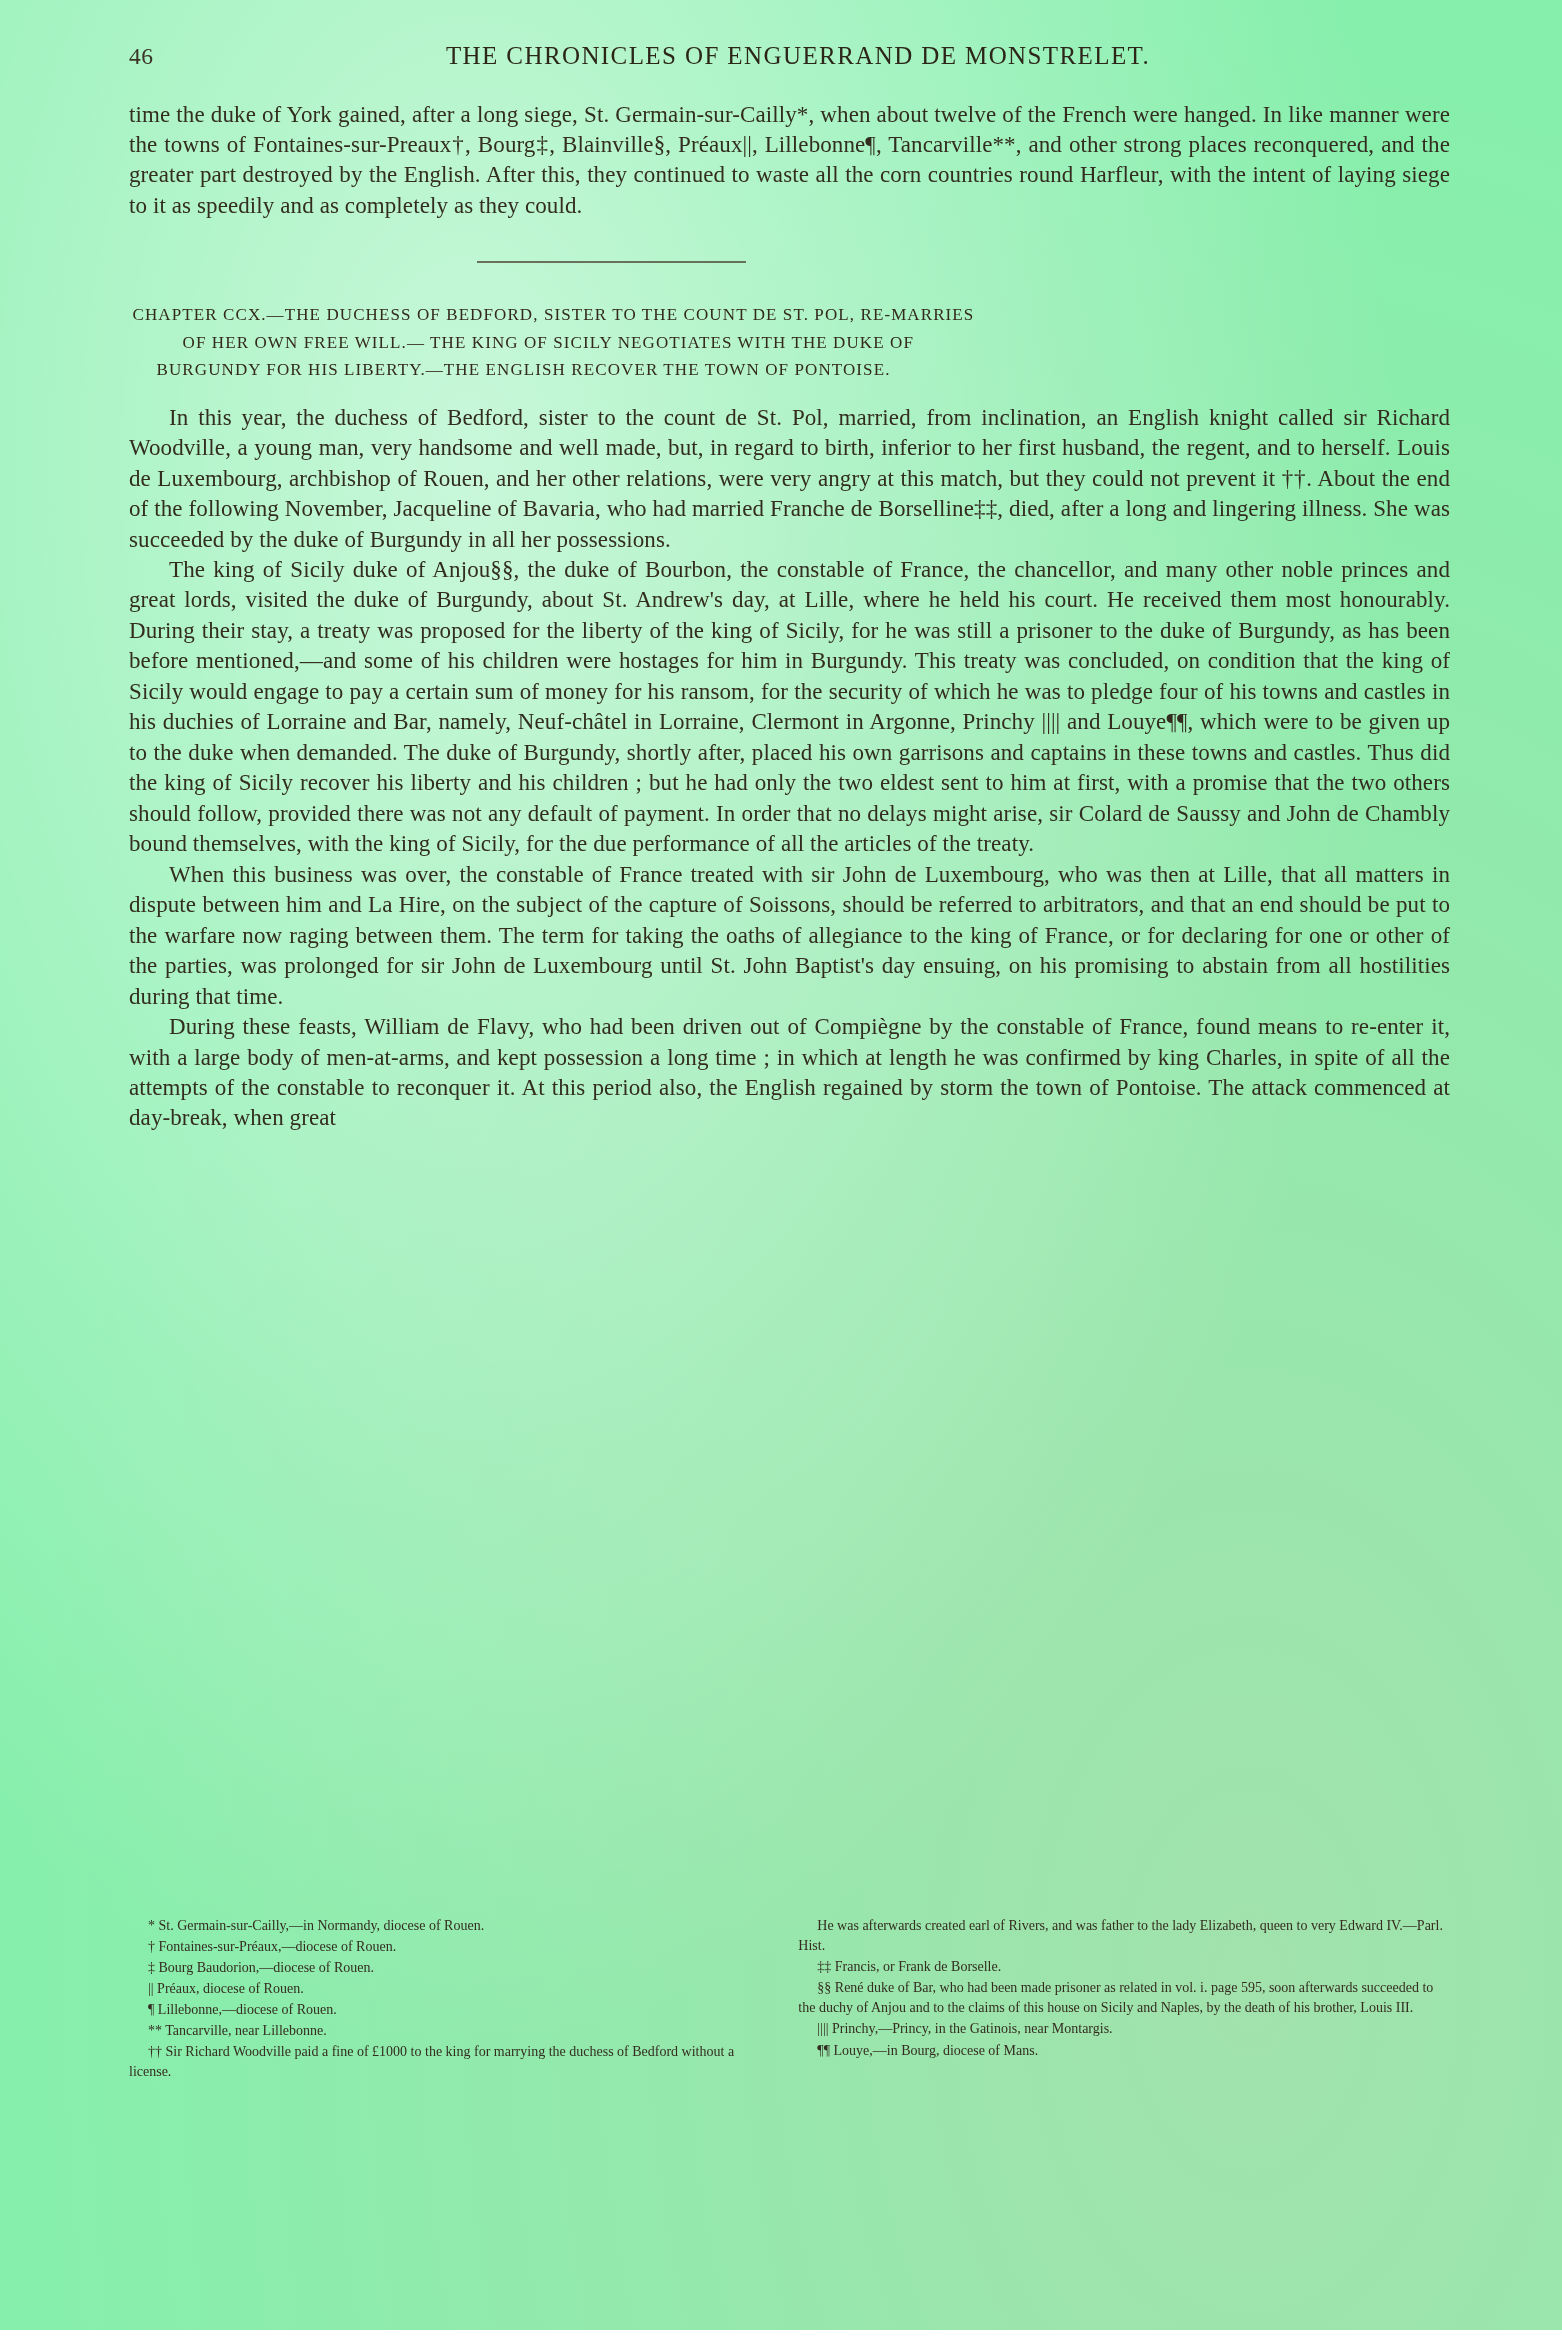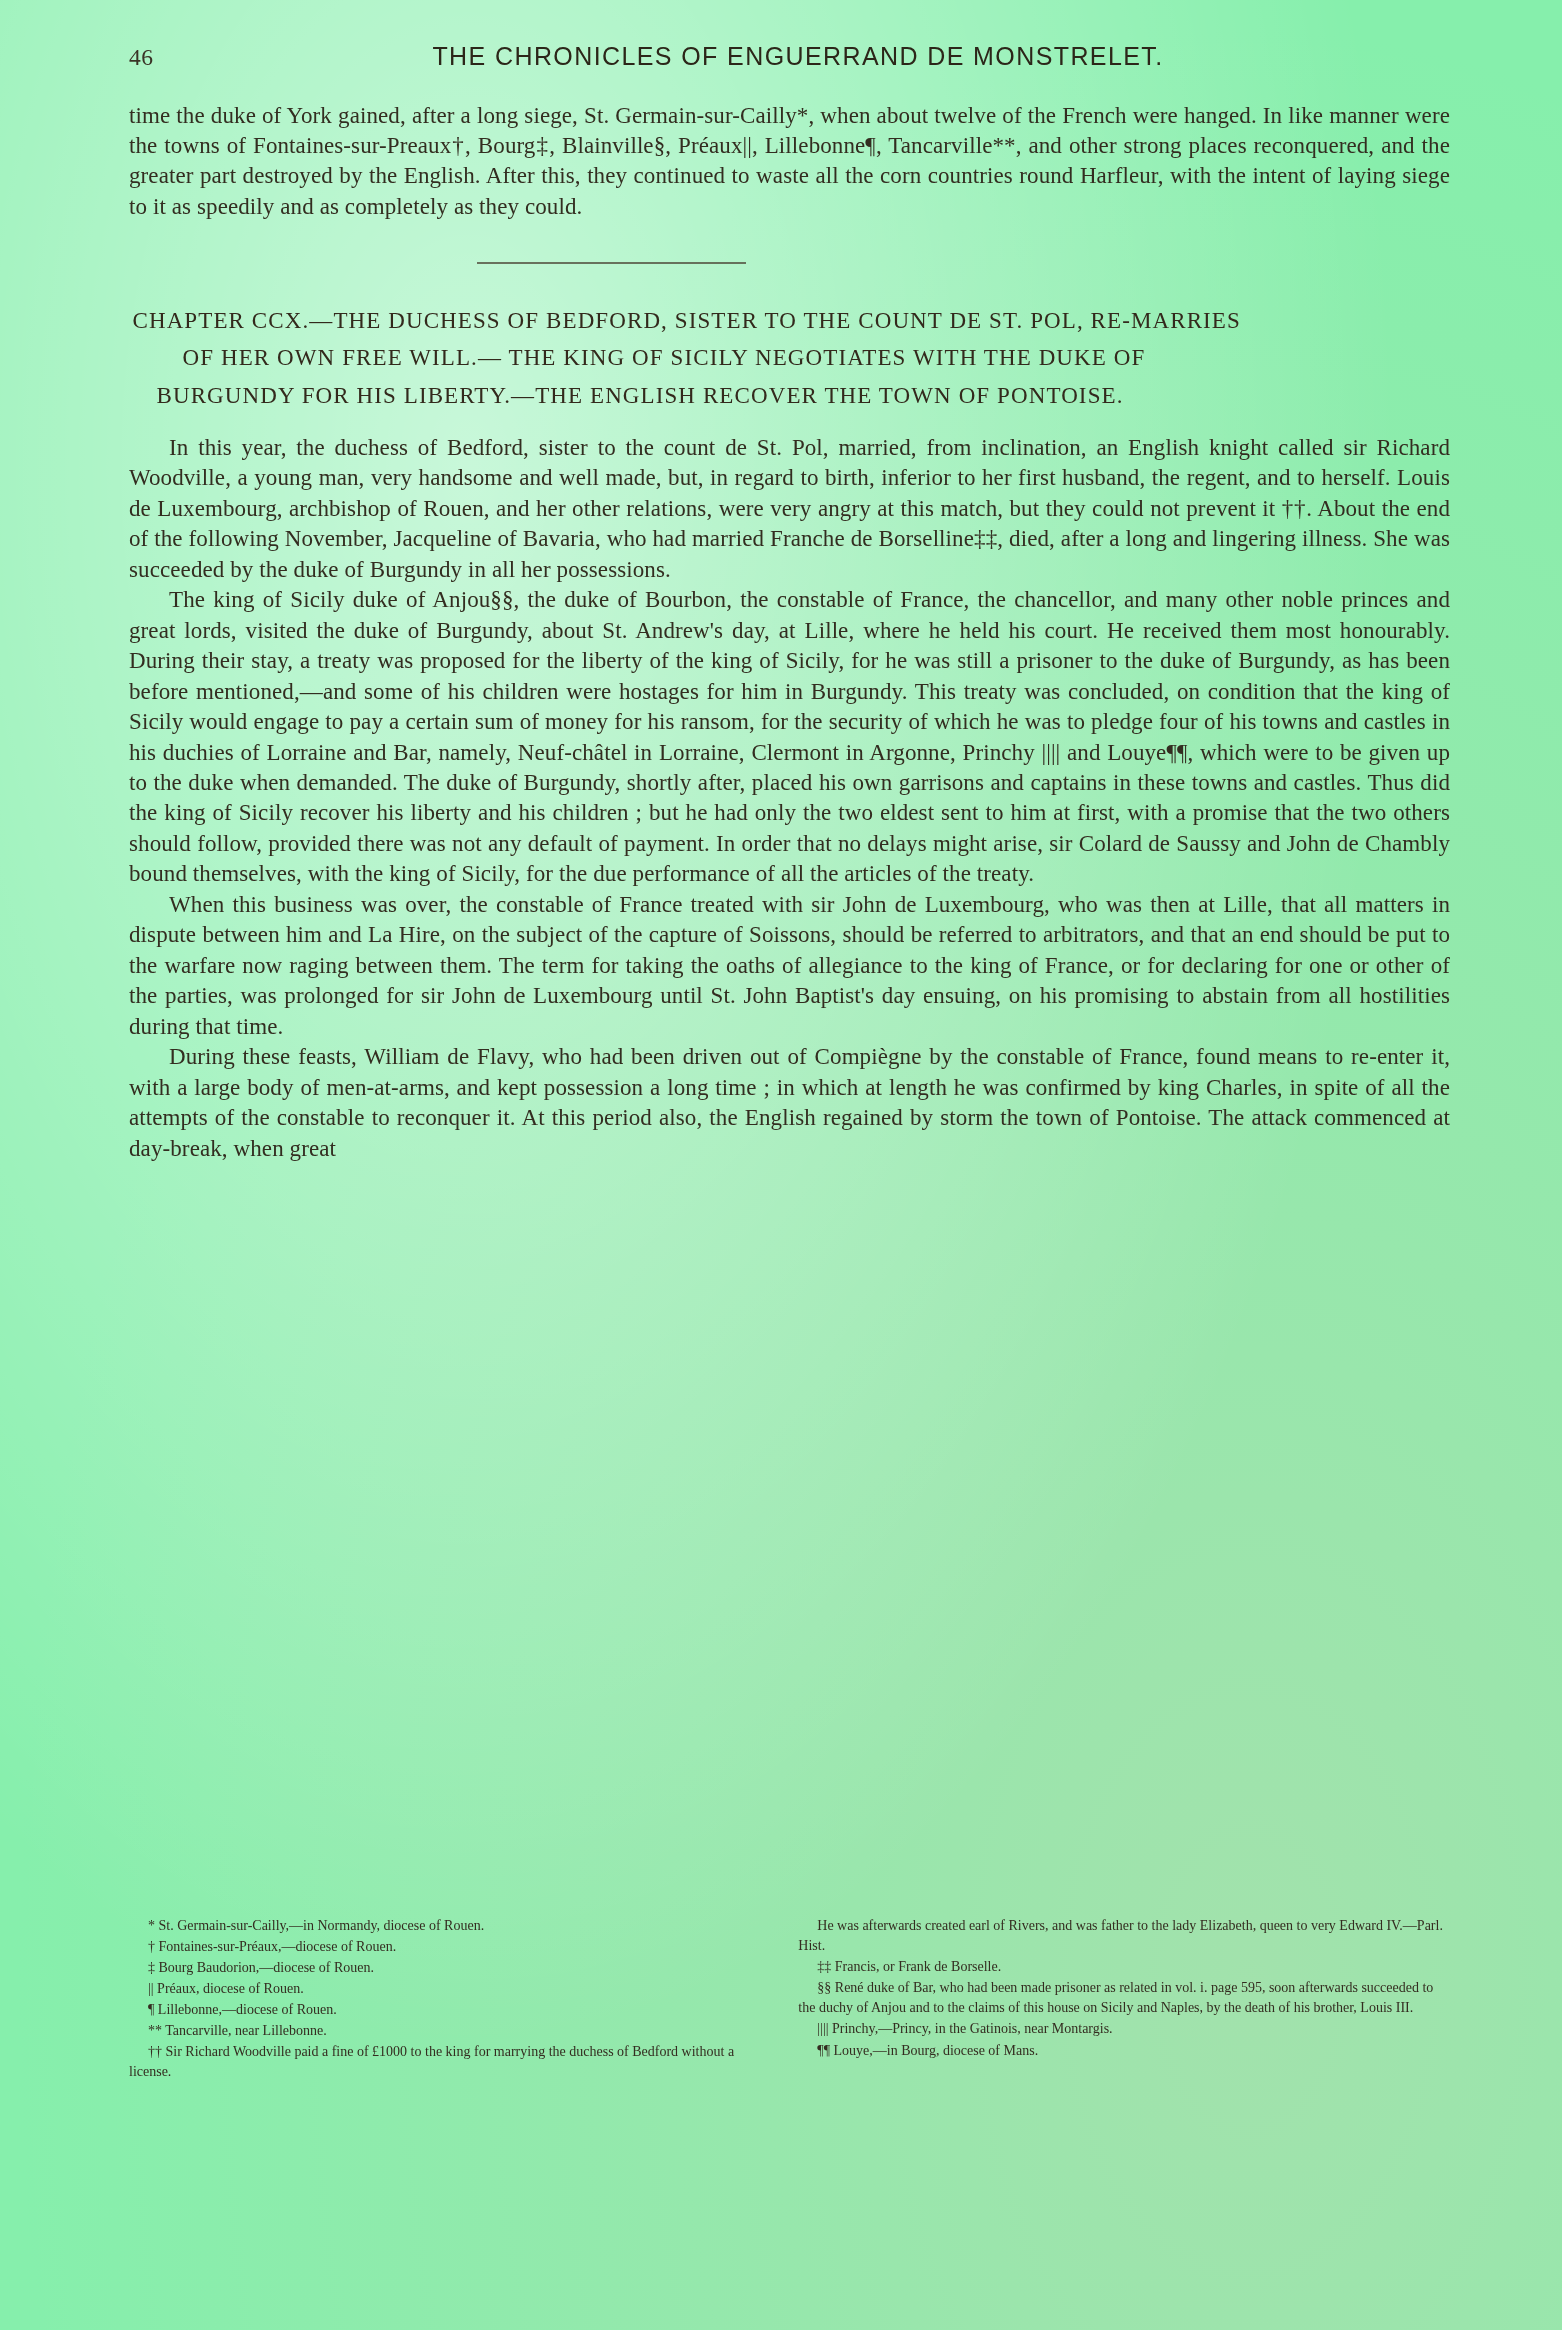--- a/index.html
+++ b/index.html
@@ -47,21 +47,21 @@
     font-family: "Liberation Serif", serif;
     color: #3a3326;
     letter-spacing: 0.4px;
   }
   .running-head {
     flex: 1;
     text-align: center;
     font-size: 25px;
     letter-spacing: 1.4px;
     color: #2c2619;
-    font-family: Liberation Sans, sans-serif;
+    font-family: Liberation Serif, serif;
     padding-right: 35px;
   }
   p.body {
     font-size: 23px;
     line-height: 1.325;
     text-align: justify;
     margin: 0;
     color: #332d20;
     letter-spacing: 0.1px;
   }
@@ -72,21 +72,21 @@
     margin-bottom: 5.2px;
   }
   .rule {
     width: 269px;
     height: 1.7px;
     background: #4c4436;
     margin: 40px auto 38px 348px;
     opacity: 0.75;
   }
   .chapter-head {
-    font-size: 23px;
+    font-size: 17px;
     letter-spacing: 1.1px;
     line-height: 1.62;
     text-align: justify;
     color: #33291c;
     margin: 0 0 19px 0;
     padding-left: 3.5px;
   }
   .chapter-head .l2, .chapter-head .l3 {
     display: block;
   }

